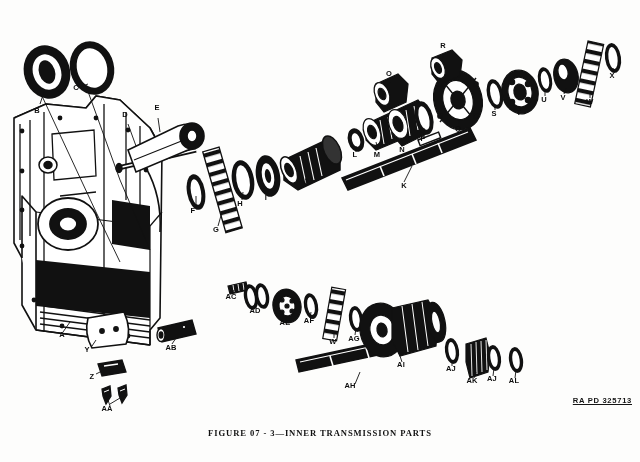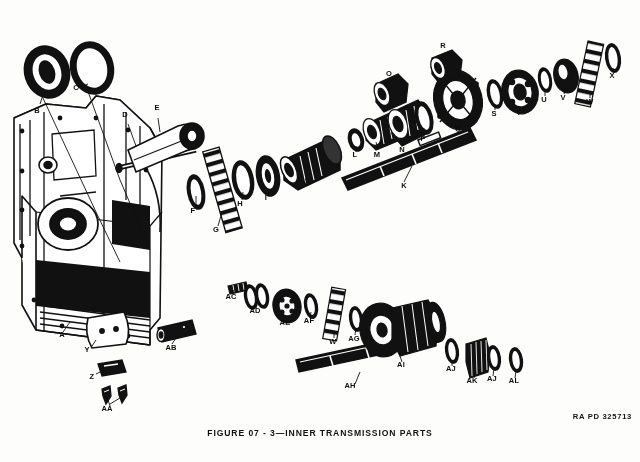--- a/index.html
+++ b/index.html
@@ -17,36 +17,37 @@
     font-weight:bold;
     font-size:7.5px;
     fill:#0d0d0d;
     letter-spacing:0.2px;
   }
   .caption-text{
     position:absolute;
     left:0;right:0;
     top:428px;
     text-align:center;
-    font-family:Liberation Sans, sans-serif;
+    font-family:Liberation Serif, serif;
     font-weight:bold;
     font-size:8.6px;
     letter-spacing:0.9px;
     color:#111111;
     white-space:nowrap;
   }
   .drawing-number{
     position:absolute;
     right:8px;
-    top:412px;
+    top:396px;
     font-family:"Liberation Sans", sans-serif;
     font-weight:bold;
     font-size:7.6px;
     letter-spacing:0.7px;
     color:#141414;
+    text-decoration:underline;
   }
 </style>
 </head>
 <body>
 
 <div id="figure-root">
 
   <svg id="plate" viewBox="0 0 640 462">
     <defs>
       <pattern id="hatch" width="4" height="4" patternUnits="userSpaceOnUse" patternTransform="rotate(40)">

